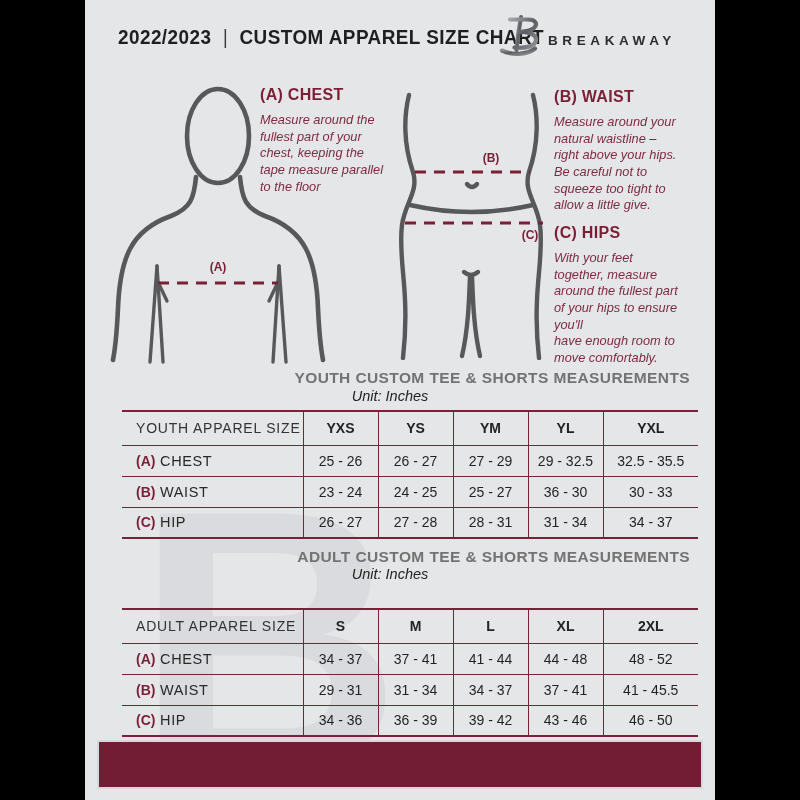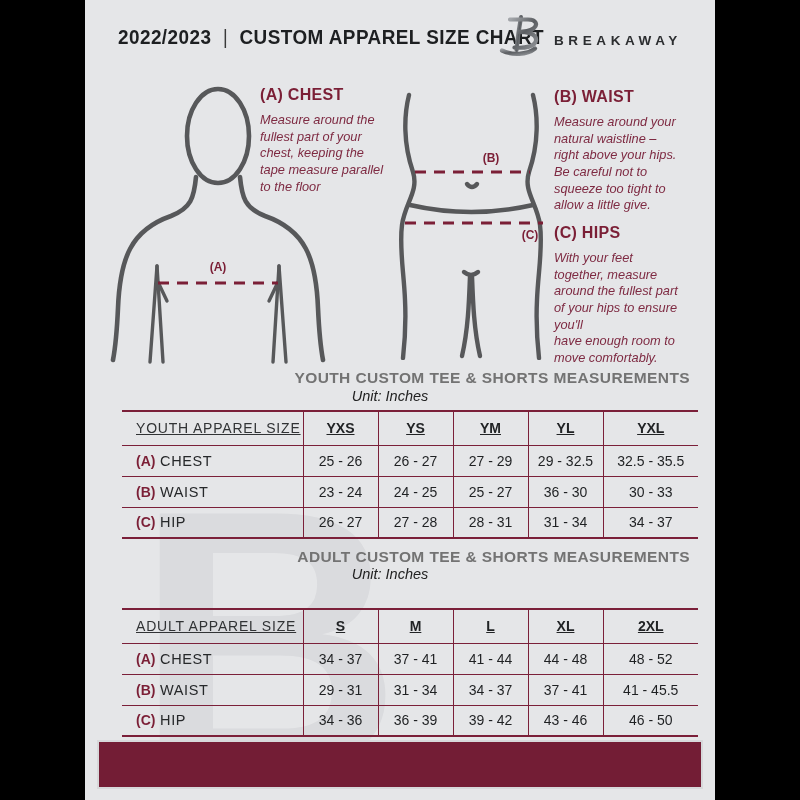--- a/index.html
+++ b/index.html
@@ -13,21 +13,21 @@
   .watermark { position:absolute; left:50px; top:455px; z-index:0;
                font-size:370px; font-weight:700; color:rgba(25,25,35,0.05);
                line-height:1; user-select:none; }
 
   
   .doc-header { position:absolute; left:0; top:0; width:711px; height:74px; z-index:2; }
   .doc-title { position:absolute; left:33px; top:25px; display:flex; align-items:center;
                gap:13px; transform:scaleX(0.90); transform-origin:left center; white-space:nowrap; }
   .doc-title .yr, .doc-title .main { font-size:21px; font-weight:700; color:#1d1f21; letter-spacing:0.5px; }
   .doc-title .sep { font-size:20px; font-weight:300; color:#3a3a3a; }
-  .brand { position:absolute; left:412px; top:12px; display:flex; align-items:center; gap:9px; }
+  .brand { position:absolute; left:412px; top:12px; display:flex; align-items:center; gap:3px; }
   .brand-name { font-size:13.5px; font-weight:700; letter-spacing:4.6px; color:#2c2e30; padding-top:8px; }
 
   
   .guide { position:absolute; left:0; top:0; width:630px; height:372px; z-index:1; }
   .figure { position:absolute; }
   .fig-label { position:absolute; font-size:12px; font-weight:700; color:#7b1f36;
                width:42px; text-align:center; }
   .guide-block { position:absolute; }
   .guide-heading { font-size:16px; font-weight:700; color:#7b1f36; letter-spacing:0.3px; margin-bottom:8px; }
   .guide-text { font-size:12.8px; font-style:italic; color:#7e2a42; line-height:1.3;
@@ -37,21 +37,21 @@
   .tbl-title { position:absolute; left:5px; width:600px; text-align:right;
                font-size:15.5px; font-weight:700; color:#737373; letter-spacing:0.4px; z-index:1; }
   .tbl-unit  { position:absolute; left:5px; width:600px; text-align:center;
                font-size:14.5px; font-style:italic; color:#222; z-index:1; }
   table.size-table { position:absolute; left:37px; width:576px; border-collapse:collapse;
                      table-layout:fixed; z-index:1;
                      border-top:2.5px solid #7b2039; border-bottom:2.5px solid #7b2039; }
   table.size-table tr { border-bottom:1.5px solid #7b2039; }
   table.size-table th, table.size-table td { border-left:1.6px solid #7b2039; padding:0; }
   table.size-table th:first-child, table.size-table td:first-child { border-left:none; }
-  table.size-table th { height:34px; font-size:14px; font-weight:700; color:#212325; text-align:center;text-decoration:underline; }
+  table.size-table th { height:34px; font-size:14px; font-weight:700; color:#212325; text-align:center; }
   table.size-table th.lbl { font-weight:400; text-align:left; padding-left:14px;
                             letter-spacing:0.8px; color:#313335; font-size:14px; }
   table.size-table td { height:31px; font-size:14px; color:#1f2123; text-align:center; }
   table.size-table td.lbl { text-align:left; padding-left:14px; }
   .row-letter { font-weight:700; color:#7b1f36; }
   .row-name { color:#26282a; letter-spacing:0.6px; font-size:14.5px; }
 
   
   .footer-bar { position:absolute; left:12px; top:740px; width:606px; height:49px;
                 background:#731d35; border:2px solid #d7d8da; z-index:2; }

